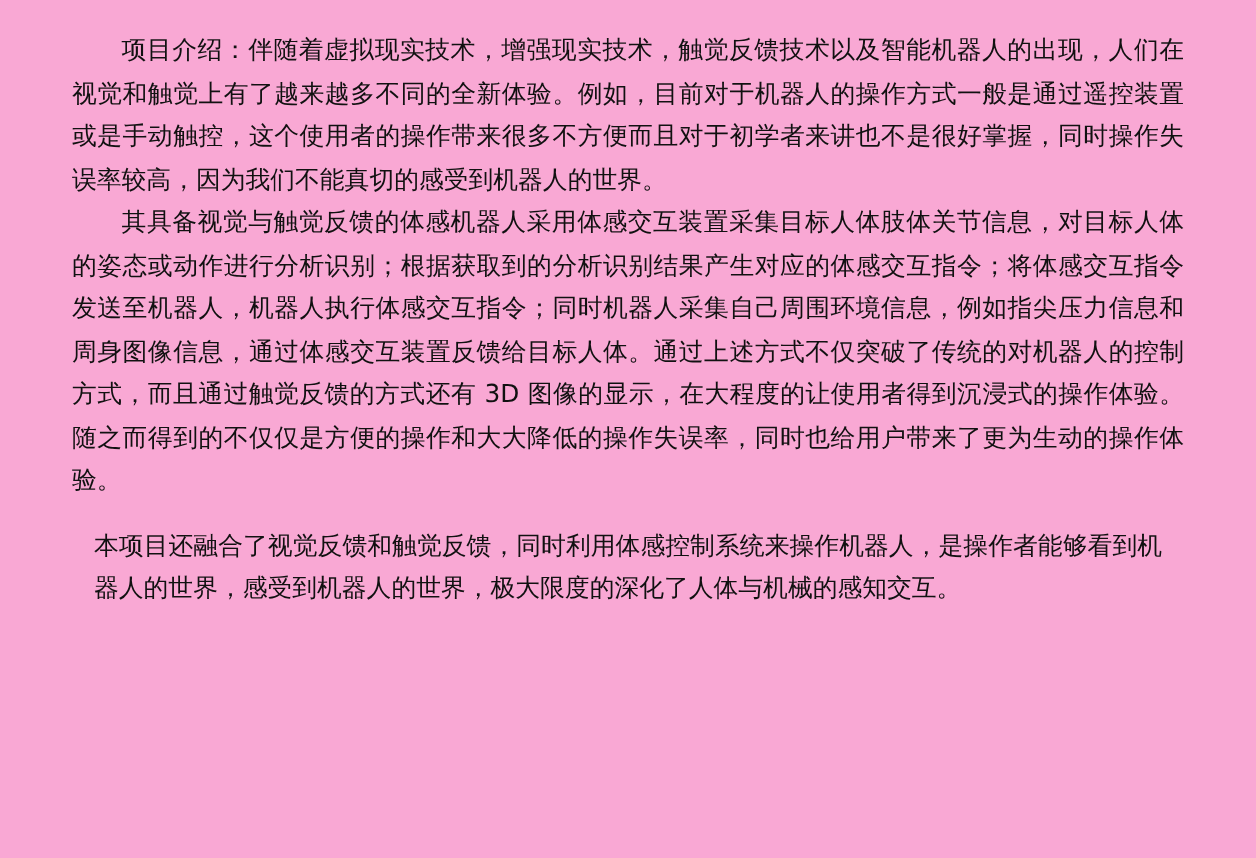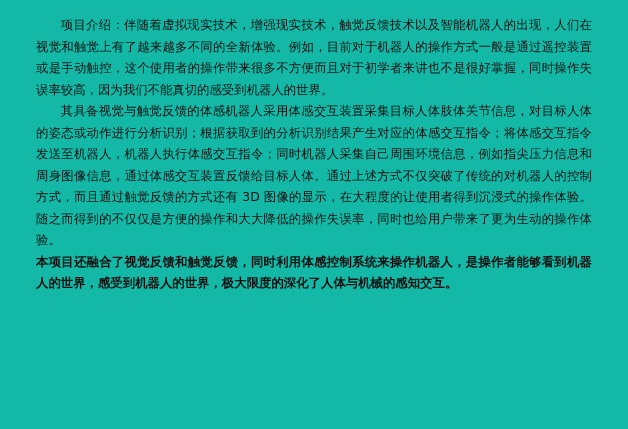--- a/index.html
+++ b/index.html
@@ -12,37 +12,37 @@
     background: #ffffff;
     font-family: "DejaVu Sans", "Liberation Sans", sans-serif;
     color: #000000;
     overflow: hidden;
   }
   .page {
     width: 628px;
     height: 429px;
     box-sizing: border-box;
     padding: 14px 36px 0 36px;
-    background: #14b8a6;
+    background: #f9a8d4;
   }
   .doc-body {
     font-size: 12.4px;
     line-height: 21.5px;
     text-align: justify;
     text-justify: inter-ideograph;
     color: #111111;
   }
   .para {
     margin: 0 0 0 0;
     text-indent: 2em;
   }
   .para-bold {
-    margin: 0;
+    margin: 11px;
     text-indent: 0;
-    font-weight: bold;
+    font-weight: normal;
   }
 </style>
 </head>
 <body>
 
 <div class="page">
   <div class="doc-body">
     <p class="para">项目介绍：伴随着虚拟现实技术，增强现实技术，触觉反馈技术以及智能机器人的出现，人们在视觉和触觉上有了越来越多不同的全新体验。例如，目前对于机器人的操作方式一般是通过遥控装置或是手动触控，这个使用者的操作带来很多不方便而且对于初学者来讲也不是很好掌握，同时操作失误率较高，因为我们不能真切的感受到机器人的世界。</p>
     <p class="para">其具备视觉与触觉反馈的体感机器人采用体感交互装置采集目标人体肢体关节信息，对目标人体的姿态或动作进行分析识别；根据获取到的分析识别结果产生对应的体感交互指令；将体感交互指令发送至机器人，机器人执行体感交互指令；同时机器人采集自己周围环境信息，例如指尖压力信息和周身图像信息，通过体感交互装置反馈给目标人体。通过上述方式不仅突破了传统的对机器人的控制方式，而且通过触觉反馈的方式还有 3D 图像的显示，在大程度的让使用者得到沉浸式的操作体验。随之而得到的不仅仅是方便的操作和大大降低的操作失误率，同时也给用户带来了更为生动的操作体验。</p>
     <p class="para-bold">本项目还融合了视觉反馈和触觉反馈，同时利用体感控制系统来操作机器人，是操作者能够看到机器人的世界，感受到机器人的世界，极大限度的深化了人体与机械的感知交互。</p>

